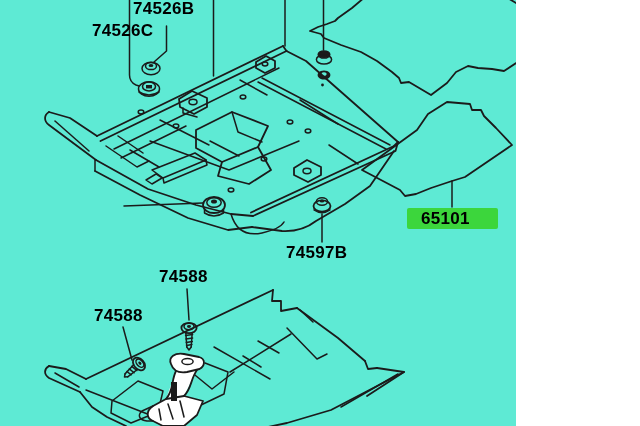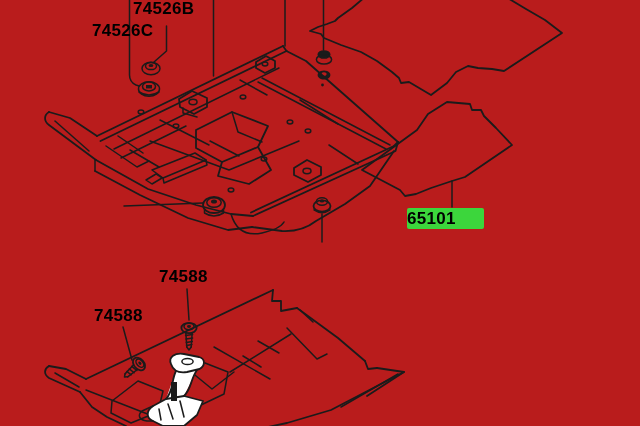--- a/index.html
+++ b/index.html
@@ -1,21 +1,21 @@
 <!DOCTYPE html>
 <html><head>
 <meta charset="utf-8">
 <style>
   html,body{margin:0;padding:0;background:#ffffff;}
-  .stage{position:relative;width:640px;height:426px;background:#b91c1c;overflow:hidden;
+  .stage{position:relative;width:516px;height:426px;background:#5eead4;overflow:hidden;
          font-family:"Liberation Sans", sans-serif;}
   .stage svg{position:absolute;left:0;top:0;}
   .plabel{position:absolute;font-weight:bold;font-size:17px;line-height:18px;
           color:#000;letter-spacing:.3px;white-space:nowrap;cursor:default;}
-  .plabel.hl{width:77px;height:21px;line-height:21px;
+  .plabel.hl{width:77px;height:21px;line-height:21px;padding-left:14px;
              border-radius:2px;background:#3cd63c;}
   .lw{stroke:#1b1b1b;fill:none;stroke-width:1.8;stroke-linecap:round;stroke-linejoin:round;}
   .thin{stroke-width:1.5;}
   .blk{fill:#1b1b1b;stroke:none;}
   .wht{fill:#ffffff;}
 </style>
 </head>
 <body>
 
 <div class="stage">
@@ -196,17 +196,18 @@
     <ellipse class="lw thin" cx="139" cy="362.8" rx="4.8" ry="3"></ellipse>
     <ellipse class="blk" cx="139" cy="362.8" rx="1.9" ry="1.3"></ellipse>
     <path class="lw thin" d="M136,368.5 L137,381 M142,368.5 L141,381"></path>
     <path class="lw thin" d="M135.9,371 L142.4,370 M136.2,374.5 L142.2,373.5 M136.5,378 L141.8,377"></path>
     <path class="lw thin" d="M137,381 L139,383.5 L141,381"></path>
   </g>
 </svg>
 
 <div class="plabel" style="left:133px;top:0px">74526B</div>
 <div class="plabel" style="left:92px;top:22px">74526C</div>
+<div class="plabel" style="left:286px;top:244px">74597B</div>
 <div class="plabel hl" style="left: 407px; top: 208px; background: rgb(60, 214, 60);">65101</div>
 <div class="plabel" style="left:159px;top:268px">74588</div>
 <div class="plabel" style="left:94px;top:307px">74588</div>
 
 </div>
 
 </body></html>

